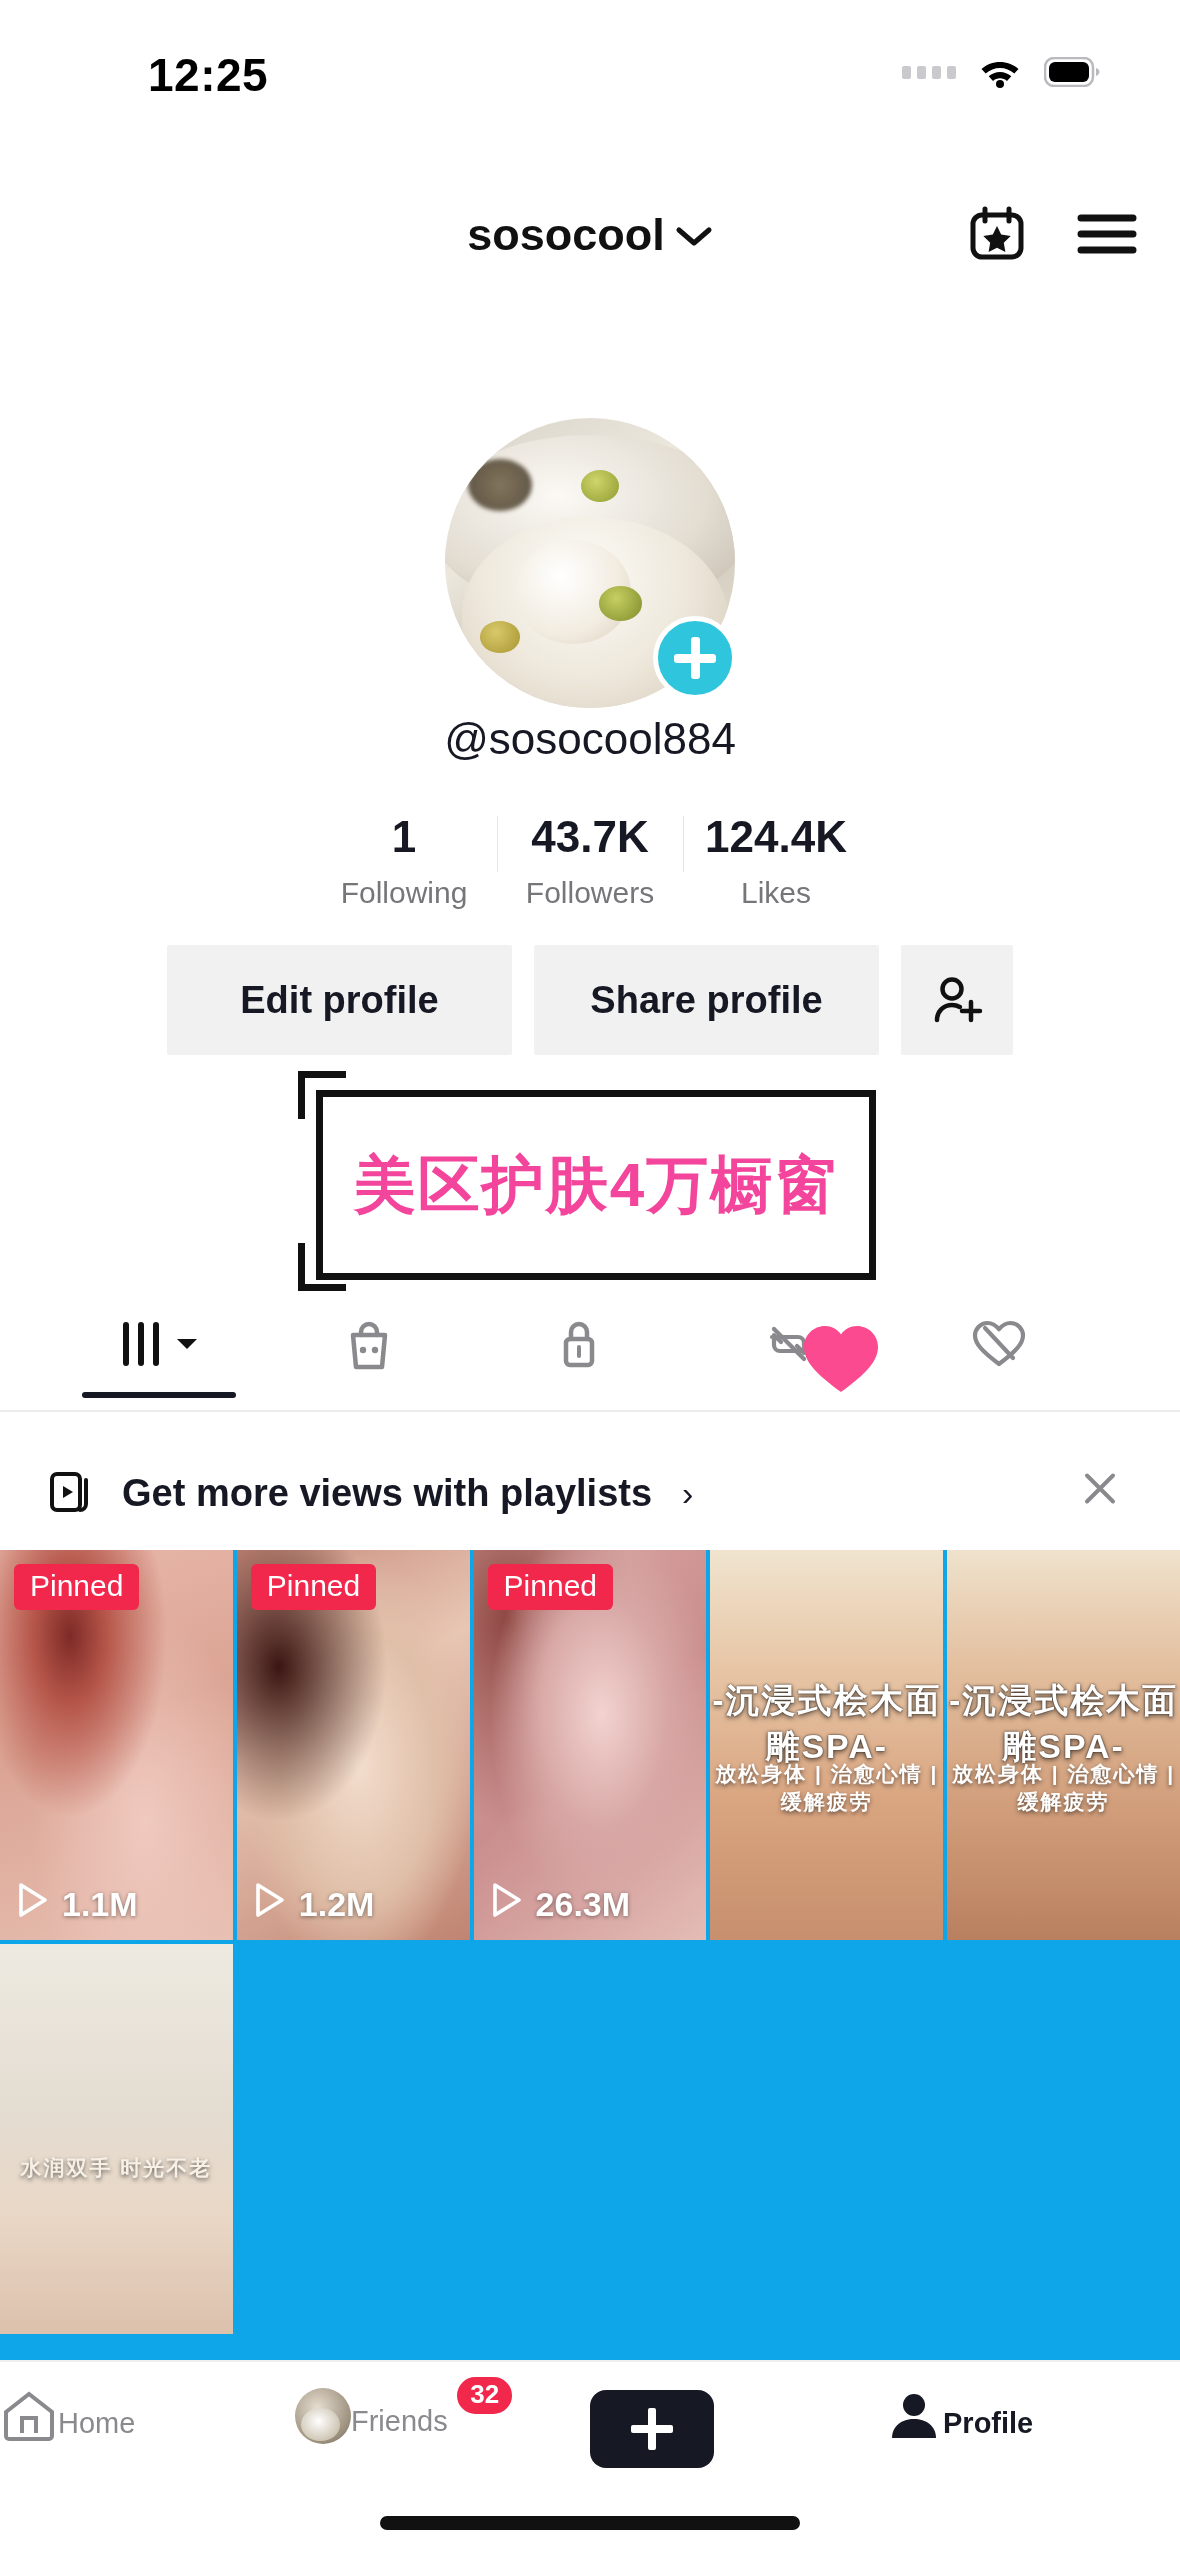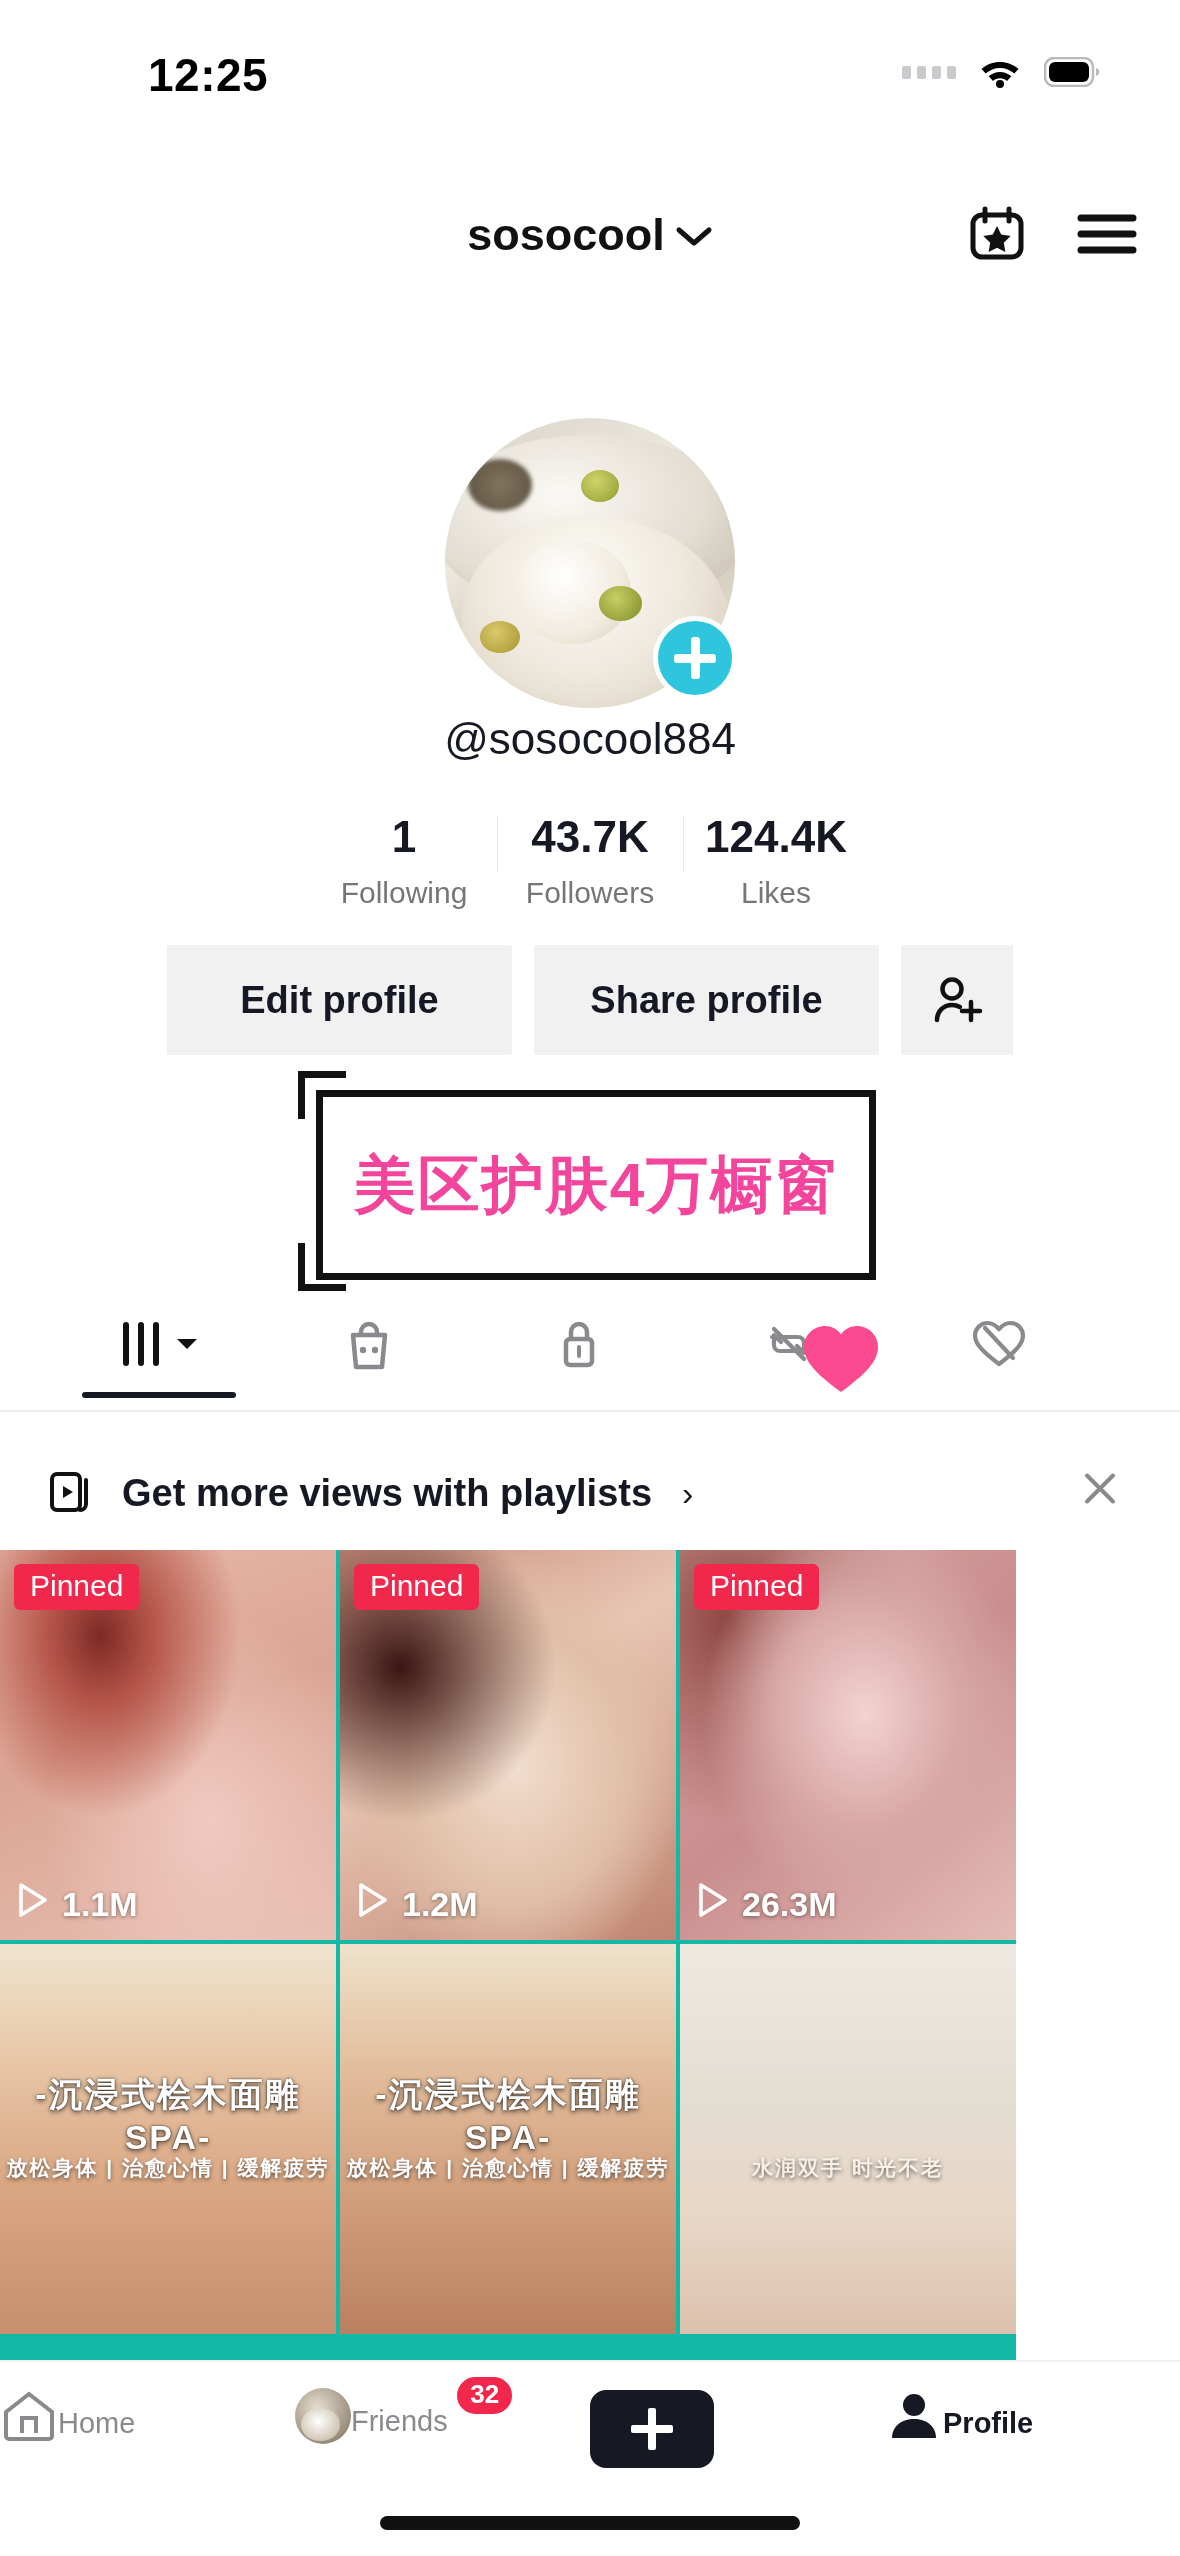--- a/index.html
+++ b/index.html
@@ -105,23 +105,23 @@
   
   .banner { position:absolute; top:1438px; left:0; width:1180px; height:110px;
     display:flex; align-items:center; }
   .banner-left { display:flex; align-items:center; gap:26px; margin-left:48px; }
   .banner-text { font-size:38px; font-weight:700; color:#161823; }
   .banner-chev { font-size:34px; color:#161823; margin-left:4px; }
   .banner-x { position:absolute; right:60px; top:50%; transform:translateY(-50%);
     font-size:40px; color:#8a8a8e; }
 
   
-  .grid { position:absolute; top:1550px; left:0; width:1016px; height:810px;
-    display:grid; grid-template-columns:1fr 1fr 1fr; grid-template-rows:390px 390px;
-    gap:4px; background:#14b8a6; overflow:hidden; }
+  .grid { position:absolute; top:1550px; left:0; width:1180px; height:810px;
+    display:grid; grid-template-columns:1fr 1fr 1fr 1fr 1fr; grid-template-rows:390px 390px;
+    gap:4px; background:#0ea5e9; overflow:hidden; }
   .cell { position:relative; overflow:hidden; background:#d8b6ad; }
   .cell .thumb { position:absolute; inset:0; }
   .t1 { background:
       radial-gradient(ellipse at 30% 22%, #7d2a26 0%, #b6564a 16%, rgba(0,0,0,0) 42%),
       radial-gradient(ellipse at 62% 70%, #f0c9bf 0%, rgba(0,0,0,0) 55%),
       linear-gradient(160deg,#e9b9ab 0%,#dba494 45%,#e7c0b2 100%); }
   .t2 { background:
       radial-gradient(ellipse at 18% 30%, #3a1512 0%, rgba(0,0,0,0) 40%),
       radial-gradient(ellipse at 52% 55%, #f2ddcd 0%, #e0bfa8 45%, rgba(0,0,0,0) 70%),
       linear-gradient(150deg,#c98d7c 0%,#e8c6b4 40%,#c08472 100%); }

